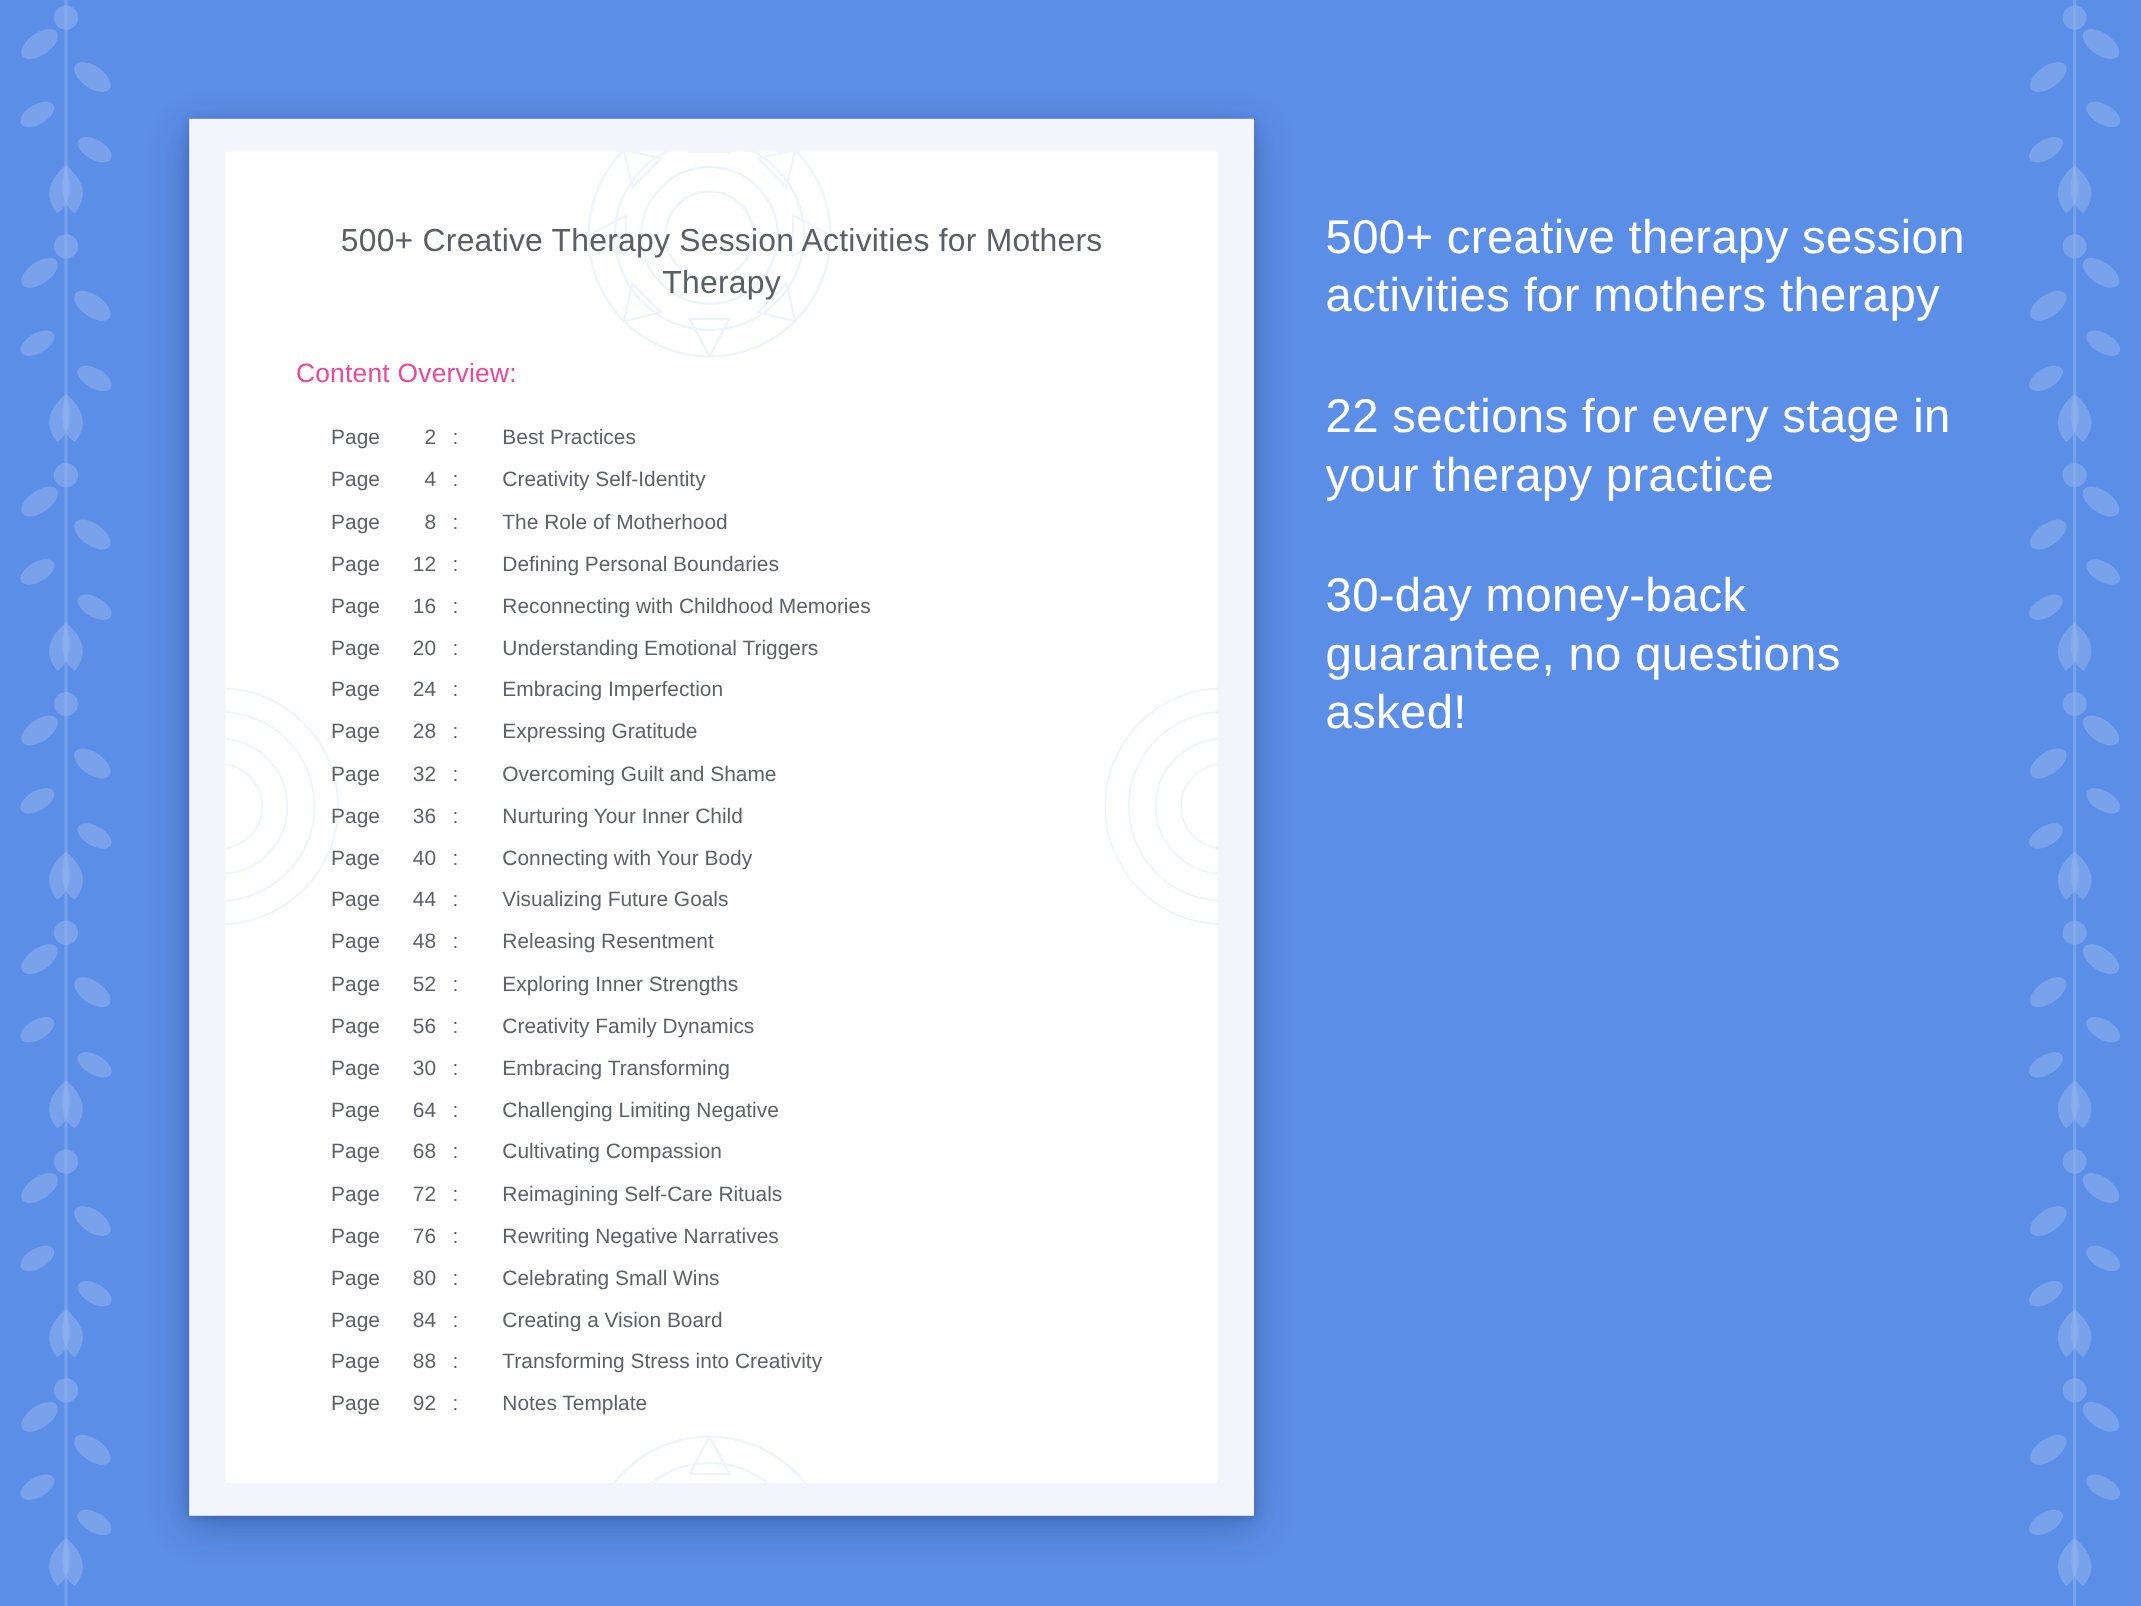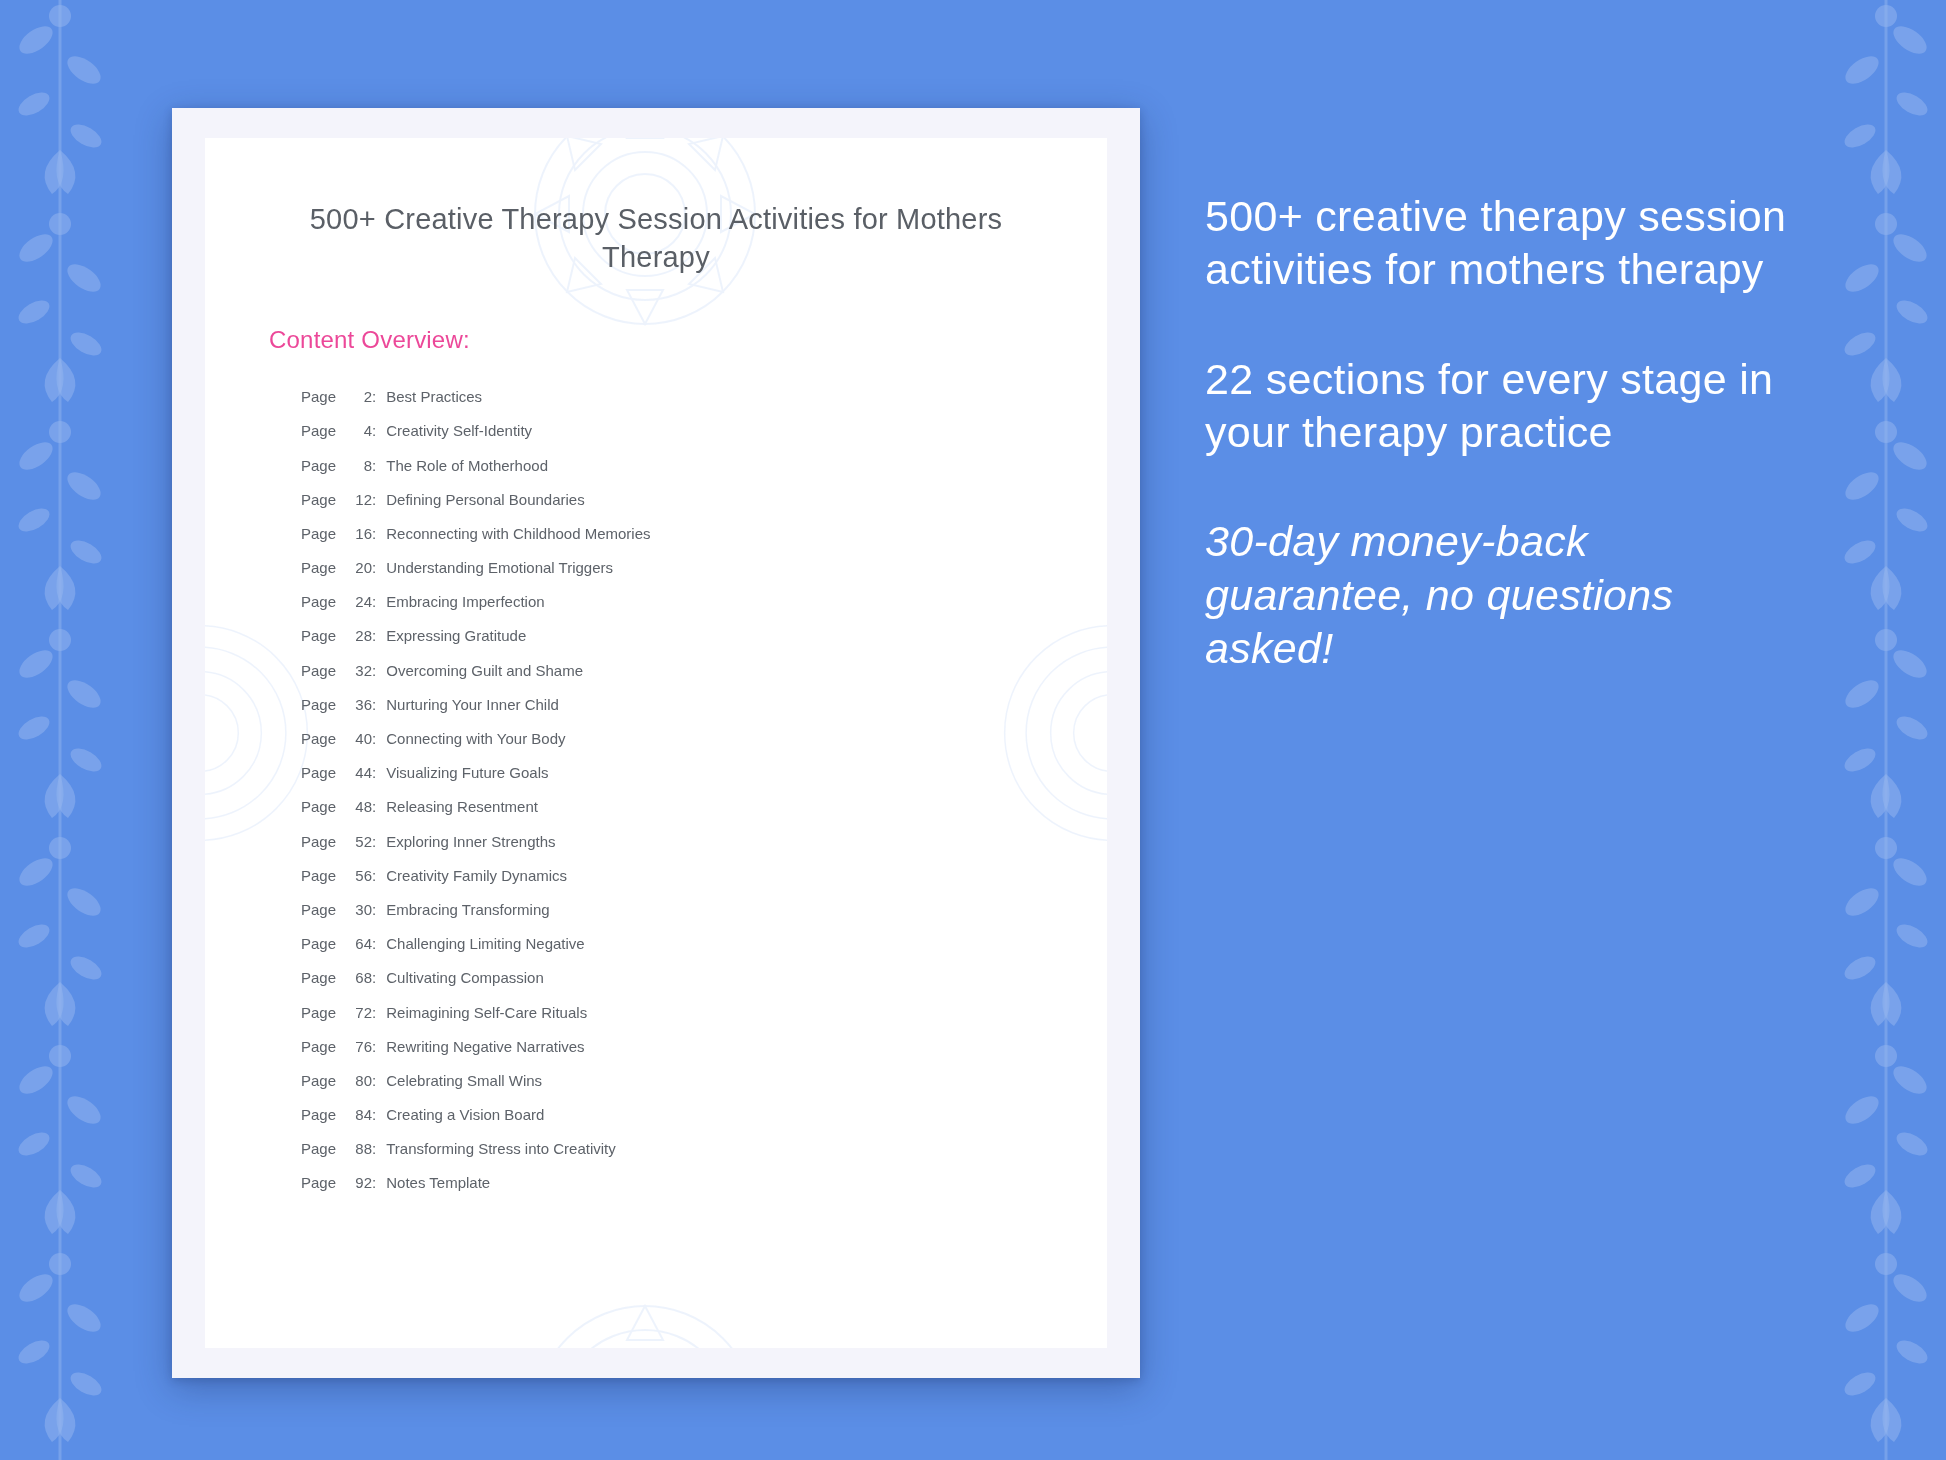--- a/index.html
+++ b/index.html
@@ -79,25 +79,26 @@
     letter-spacing: .2px;
   }
   .toc {
     position: relative;
     margin: 26px 0 0 96px;
     list-style: none;
   }
   .toc li {
     display: flex;
     align-items: baseline;
-    font-size: 15px;
+    font-size: 19px;
     color: #5d6269;
     line-height: 1;
     padding: 9.6px 0;
     white-space: nowrap;
+    gap: 15px;
   }
   .toc .pg-label { }
   .toc .pg-num {
     display: inline-block;
     min-width: 30px;
     text-align: right;
     margin-left: 6px;
   }
   .toc .pg-sep { width: 10px; display:inline-block; }
   .toc .pg-title { }
@@ -110,21 +111,21 @@
     width: 600px;
     color: #ffffff;
   }
   .bullets p {
     font-size: 43px;
     line-height: 1.24;
     font-weight: 400;
     letter-spacing: .3px;
     margin-bottom: 56px;
   }
-  .bullets p:last-child { margin-bottom: 0; font-style: italic; }
+  .bullets p:last-child { margin-bottom: 0; }
 </style>
 </head>
 <body>
 
 <div class="floral left">
   <svg viewBox="0 0 120 1460" preserveAspectRatio="none" aria-hidden="true">
     <g fill="#ffffff" fill-opacity="0.55">
       <g>
         <path d="M60 0 C60 140 60 280 60 1460" stroke="#ffffff" stroke-opacity="0.5" stroke-width="3" fill="none"></path>
       </g>

